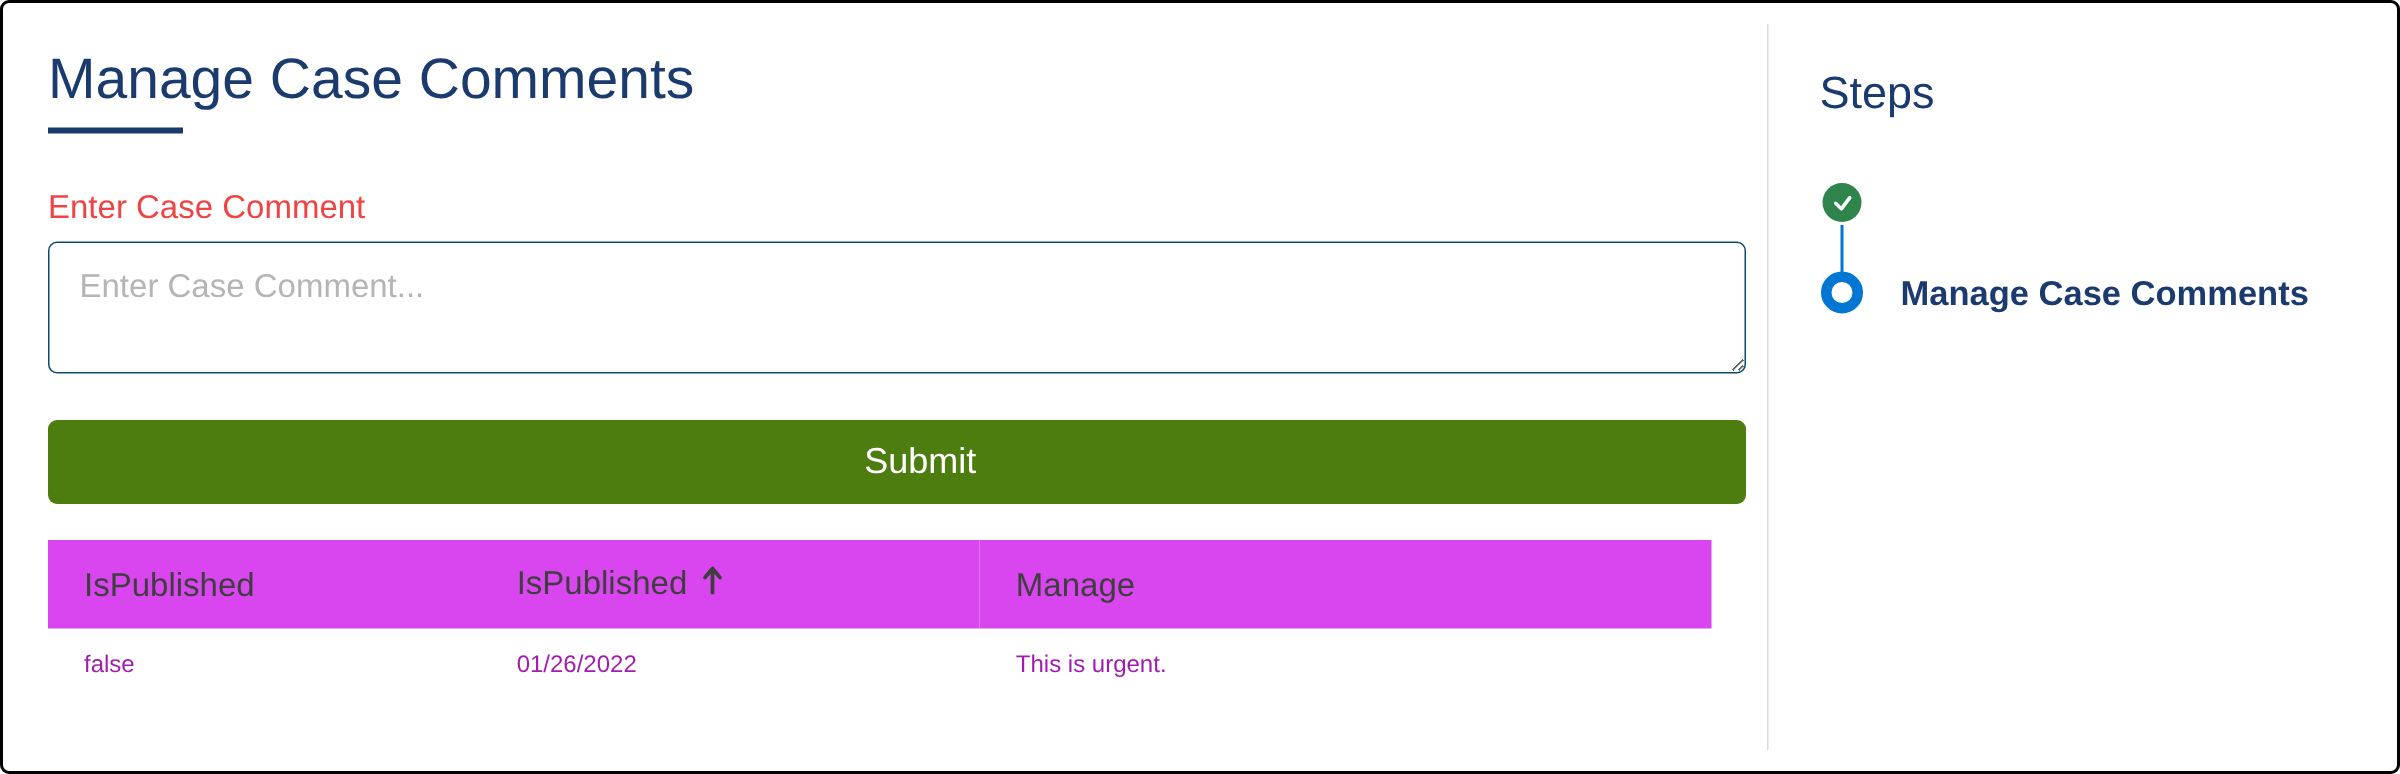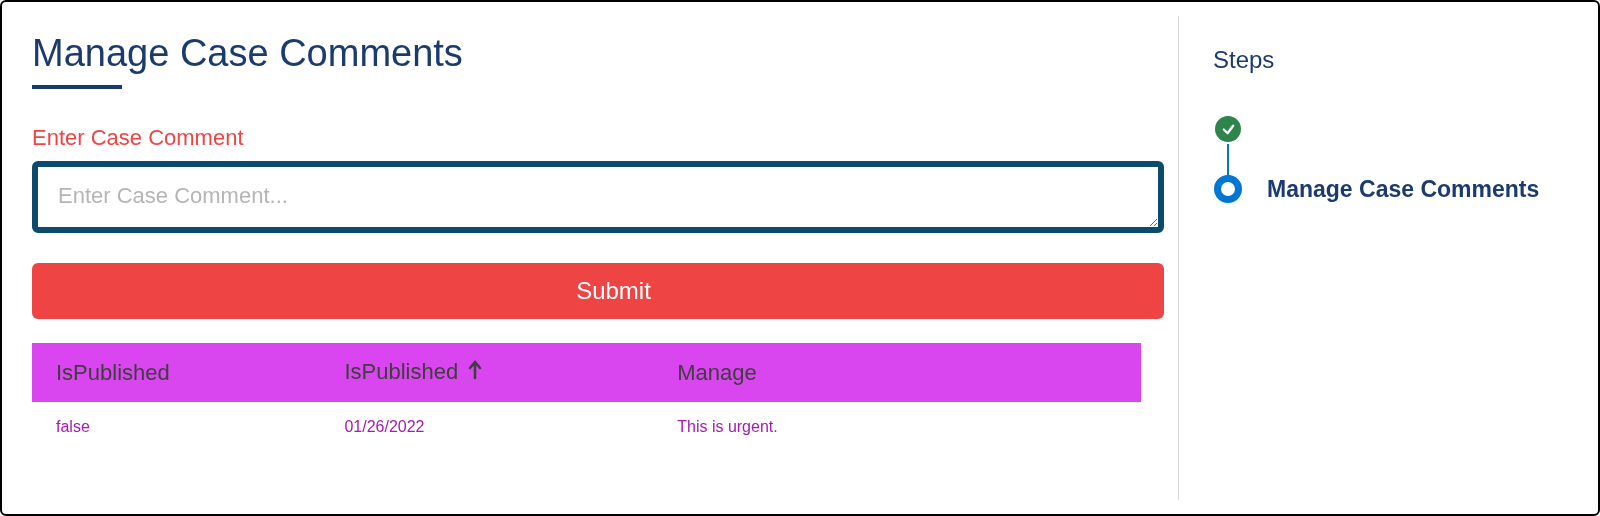--- a/index.html
+++ b/index.html
@@ -37,36 +37,36 @@
       margin-bottom: 36px;
     }
     .field-label {
       font-size: 22px;
       color: #ef4444;
       margin-bottom: 10px;
       display: block;
     }
     .textarea {
       width: 100%;
-      height: 72px;
-      border: 6px solid #0c4a6e;
+      height: 88px;
+      border: 1px solid #0c4a6e;
       border-radius: 6px;
       padding: 16px 20px;
       font-size: 22px;
       font-family: inherit;
       color: #333;
       resize: both;
       outline: none;
     }
     .textarea::placeholder { color: #b5b5b5; }
     .submit-btn {
       width: 100%;
       margin-top: 26px;
       height: 56px;
-      background: #ef4444;
+      background: #4d7c0f;
       color: #fff;
       border: none;
       border-radius: 6px;
       font-size: 24px;
       font-weight: 400;
       cursor: pointer;
       display: flex;
       align-items: center;
       justify-content: center;
       padding-left: 31px;
@@ -90,21 +90,21 @@
       font-size: 16px;
       color: #a21caf;
       padding: 16px 24px;
     }
     .sort-icon {
       display: inline-block;
       vertical-align: middle;
       margin-left: 2px;
     }
     .steps-title {
-      font-size: 24px;
+      font-size: 30px;
       font-weight: 400;
       color: #1b3a6d;
       margin-bottom: 40px;
     }
     .step-list {
       list-style: none;
       position: relative;
     }
     .step-item {
       display: flex;

